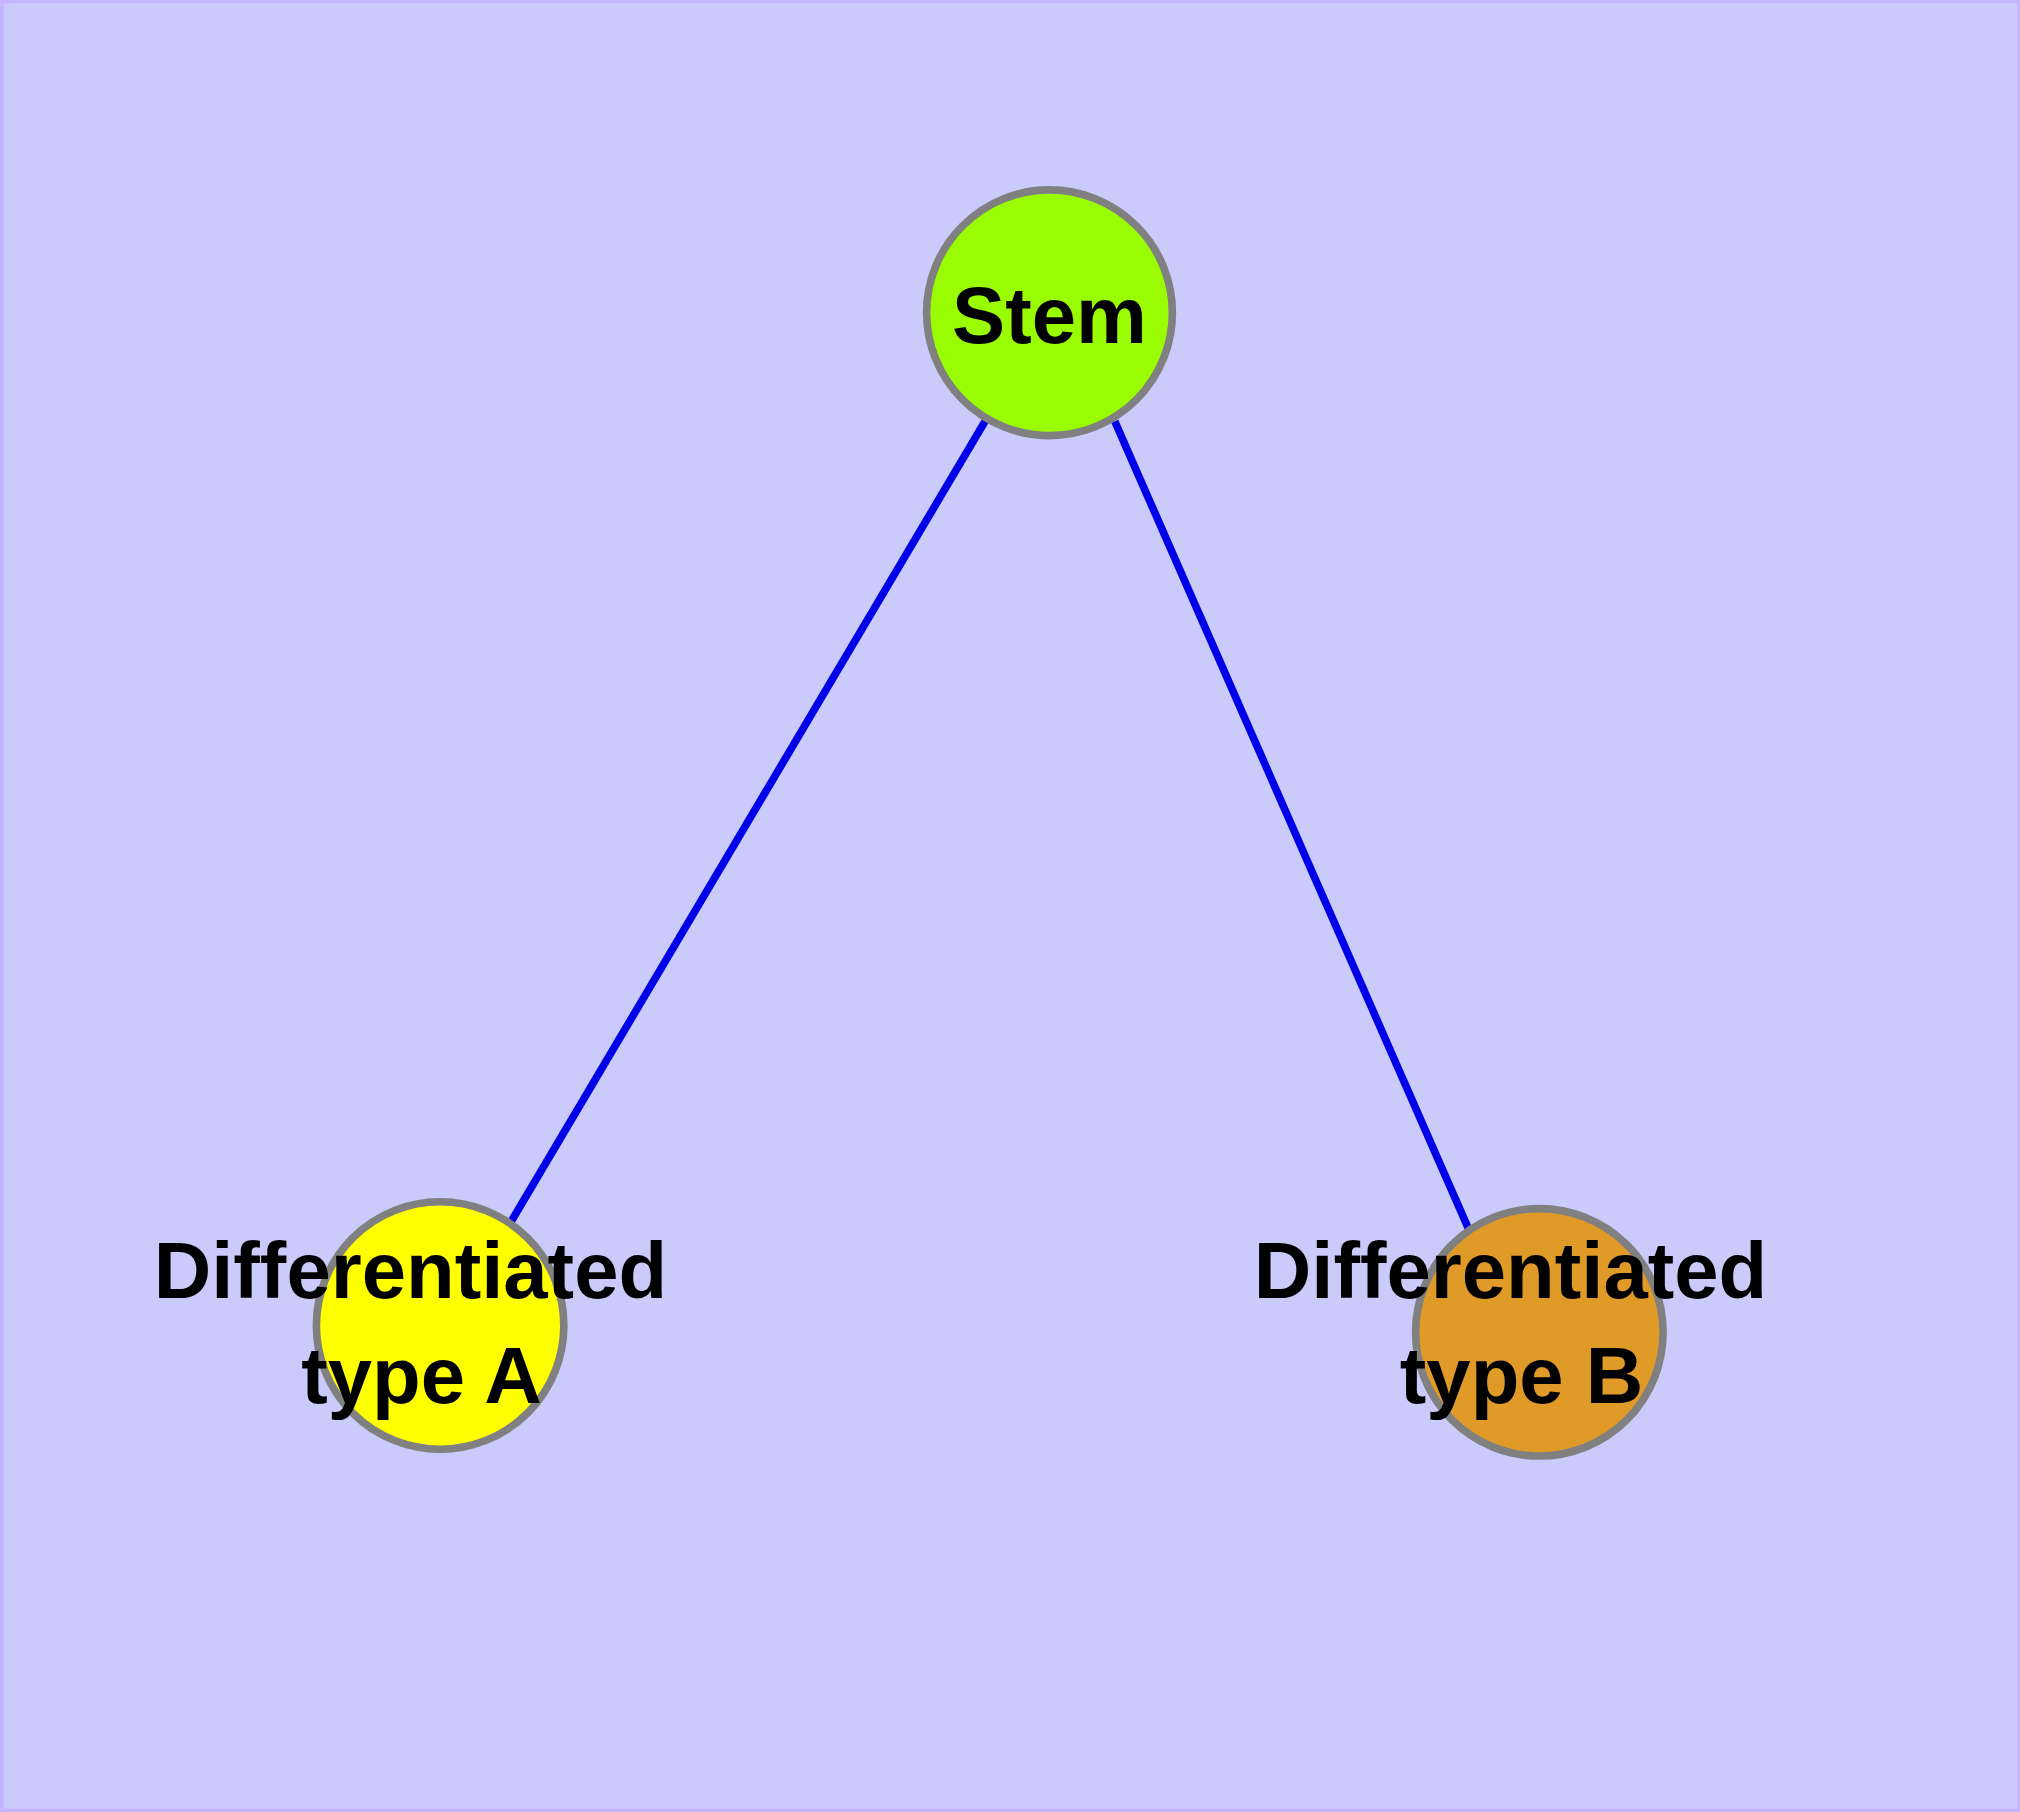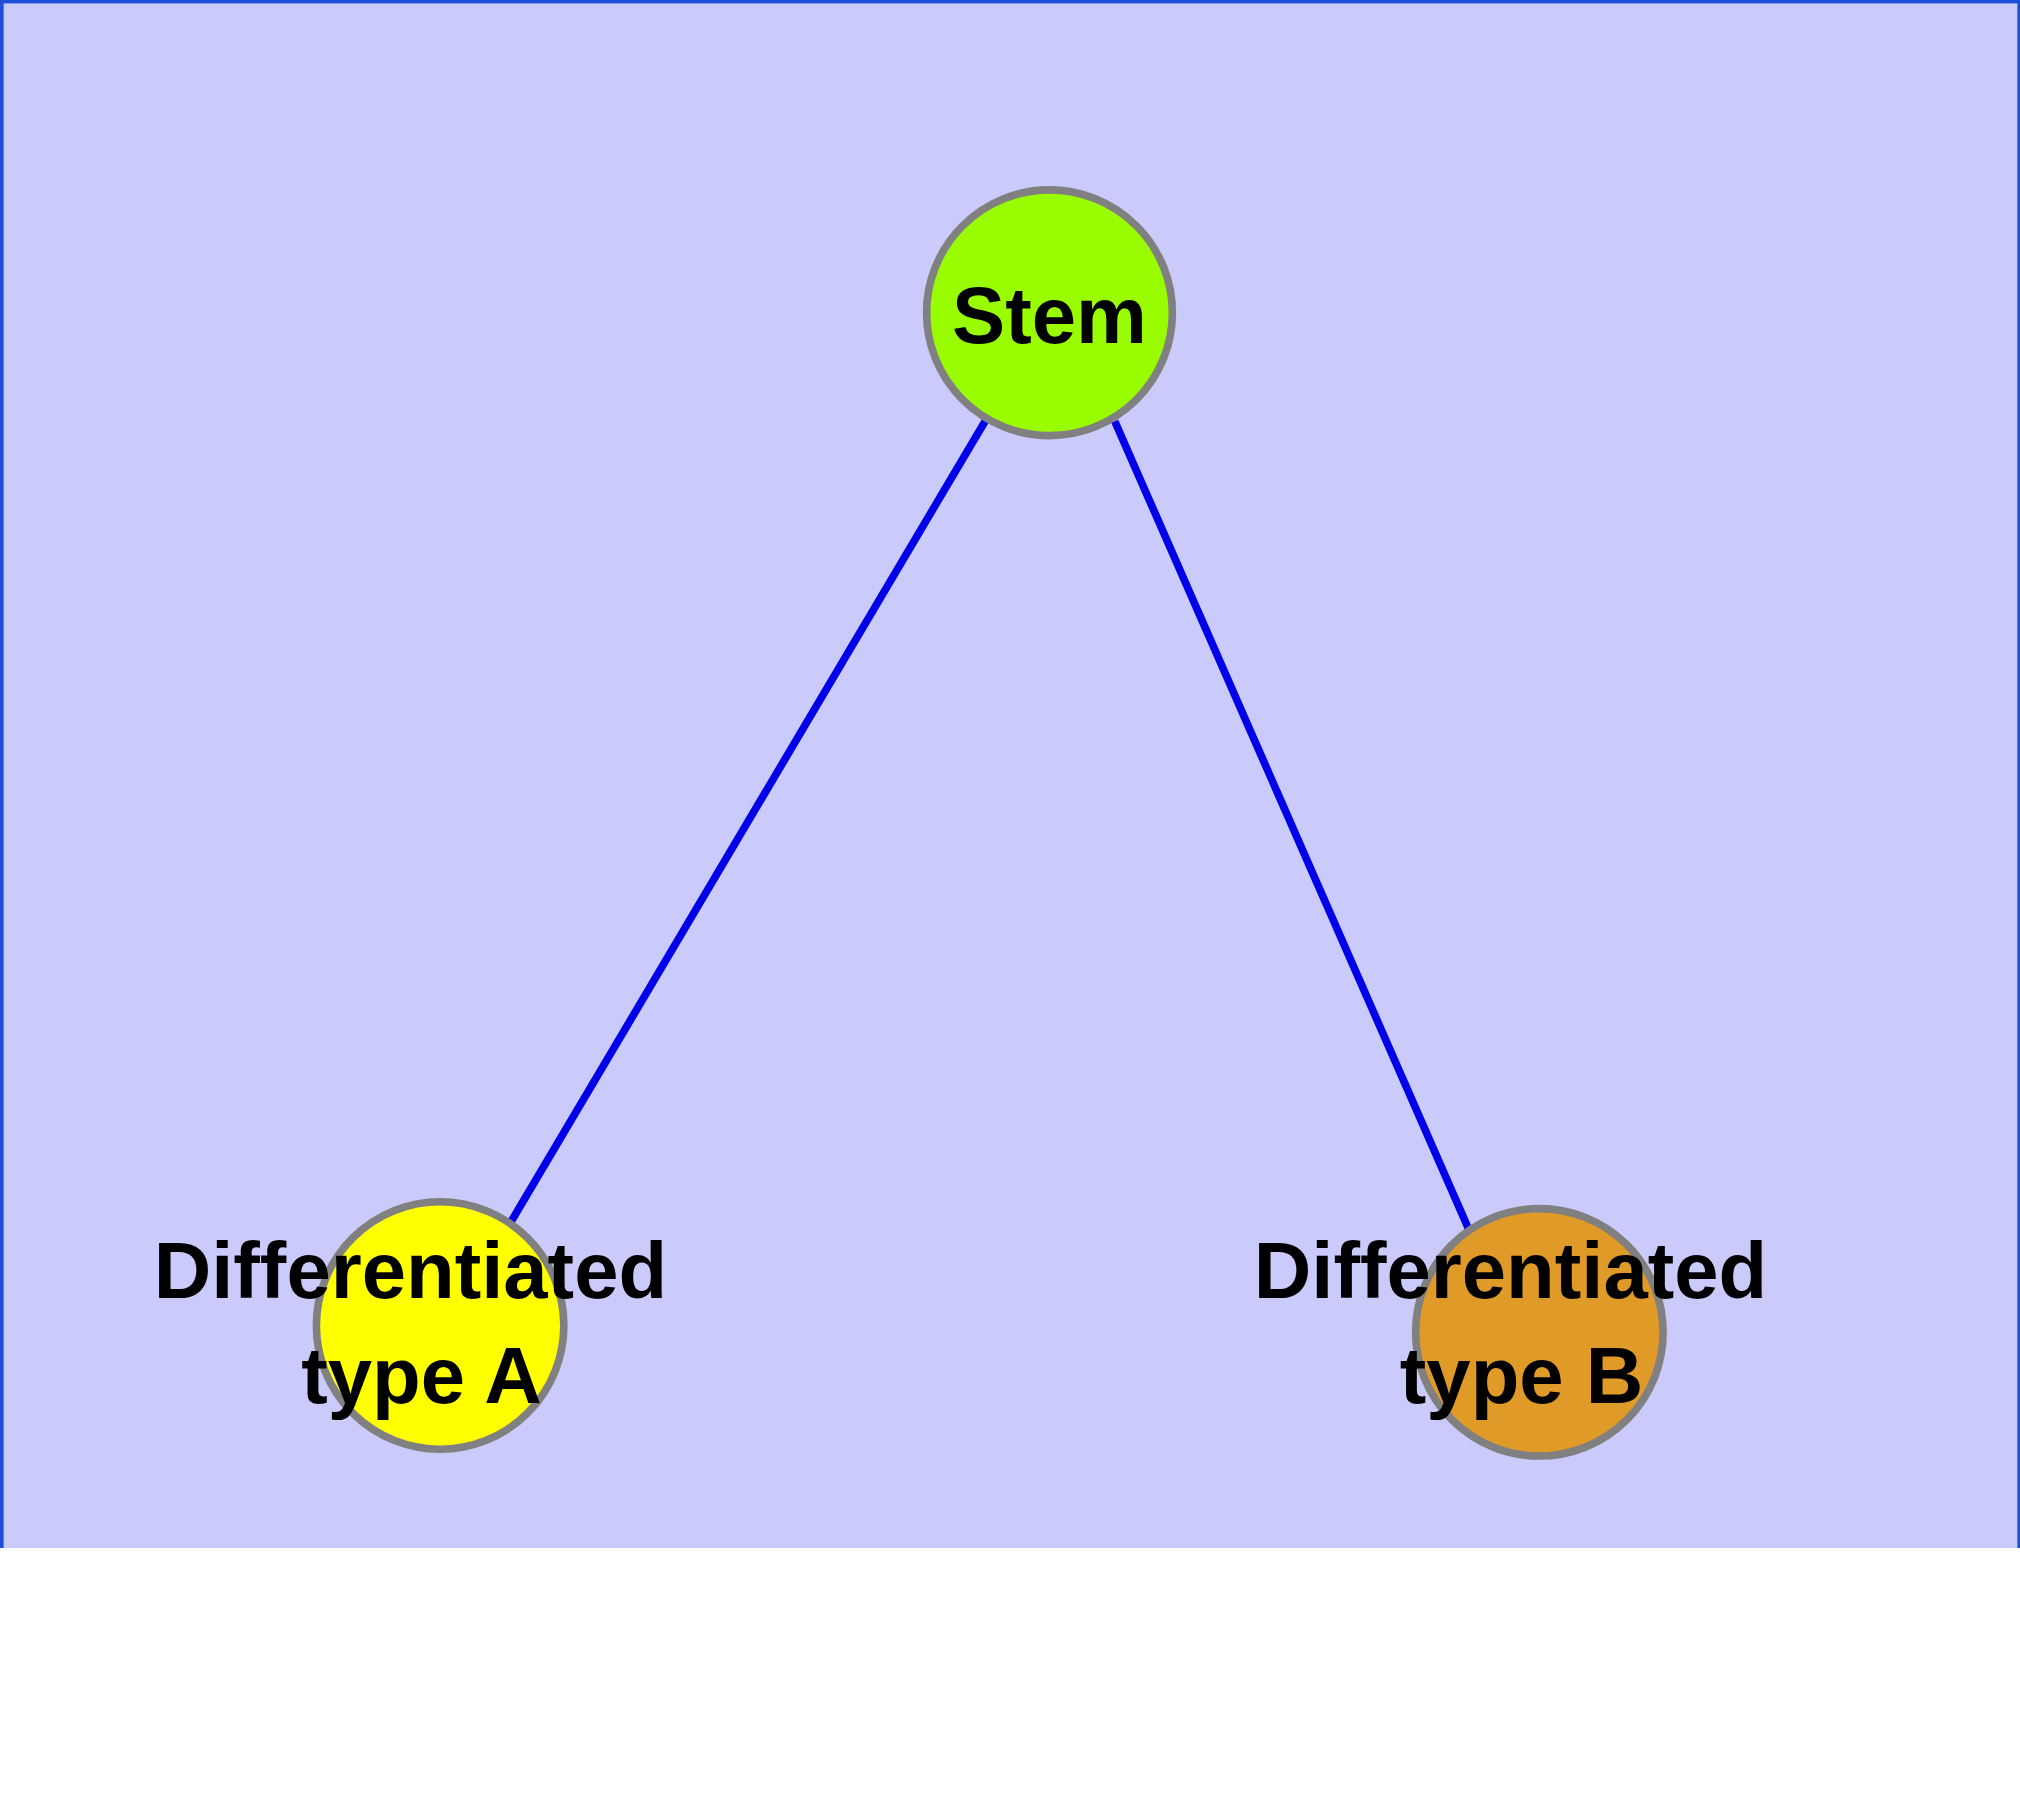--- a/index.html
+++ b/index.html
@@ -3,22 +3,22 @@
 <meta charset="utf-8">
 <style>
   html, body {
     margin: 0;
     padding: 0;
     background: #ffffff;
   }
   #canvas {
     position: relative;
     width: 2021px;
-    height: 1548px;
-    background: #1d4ed8;
+    height: 1812px;
+    background: #c4b5fd;
     overflow: hidden;
   }
   #graph-svg {
     position: absolute;
     top: 0;
     left: 0;
     width: 2021px;
     height: 1812px;
     display: block;
   }

